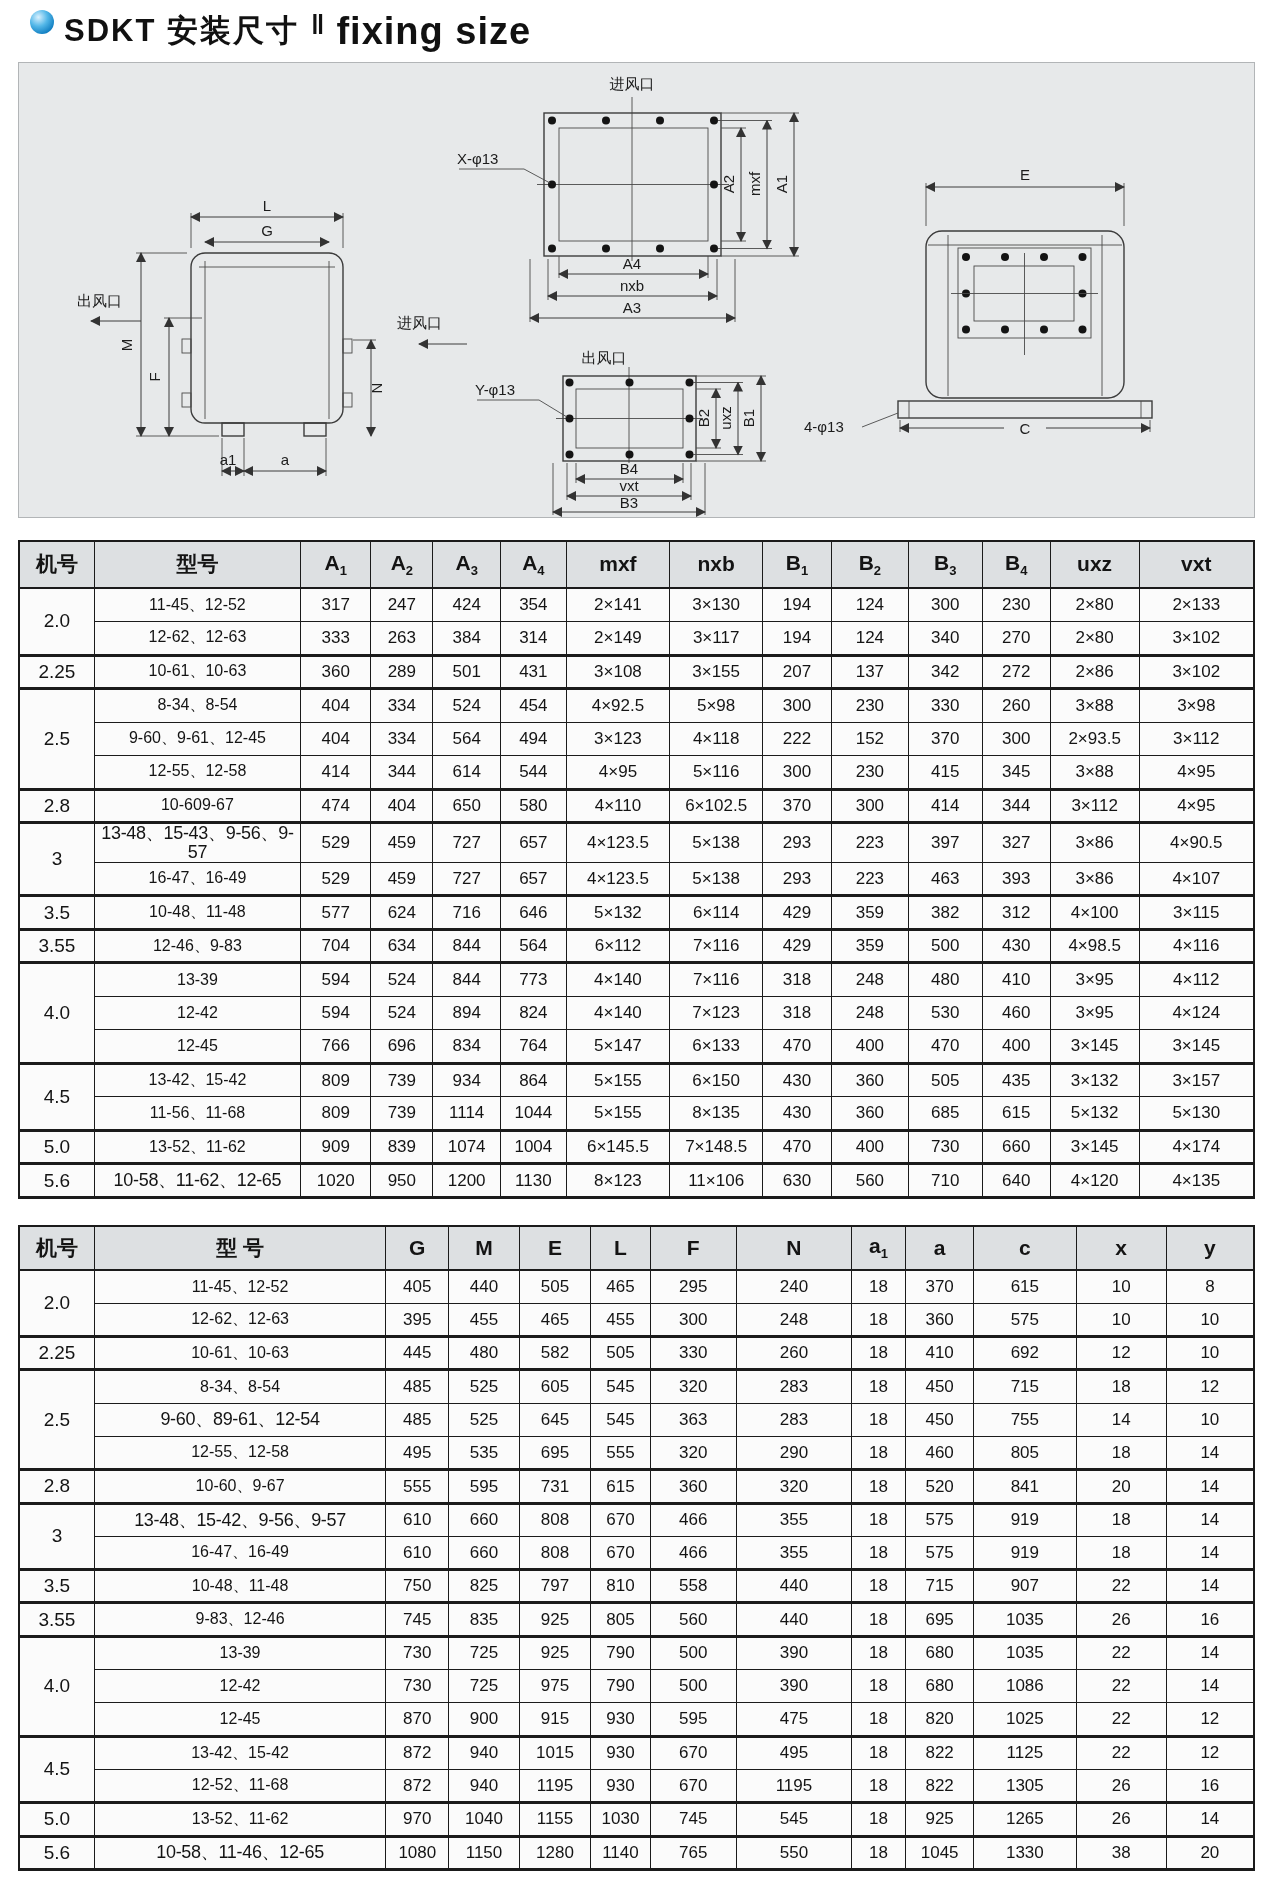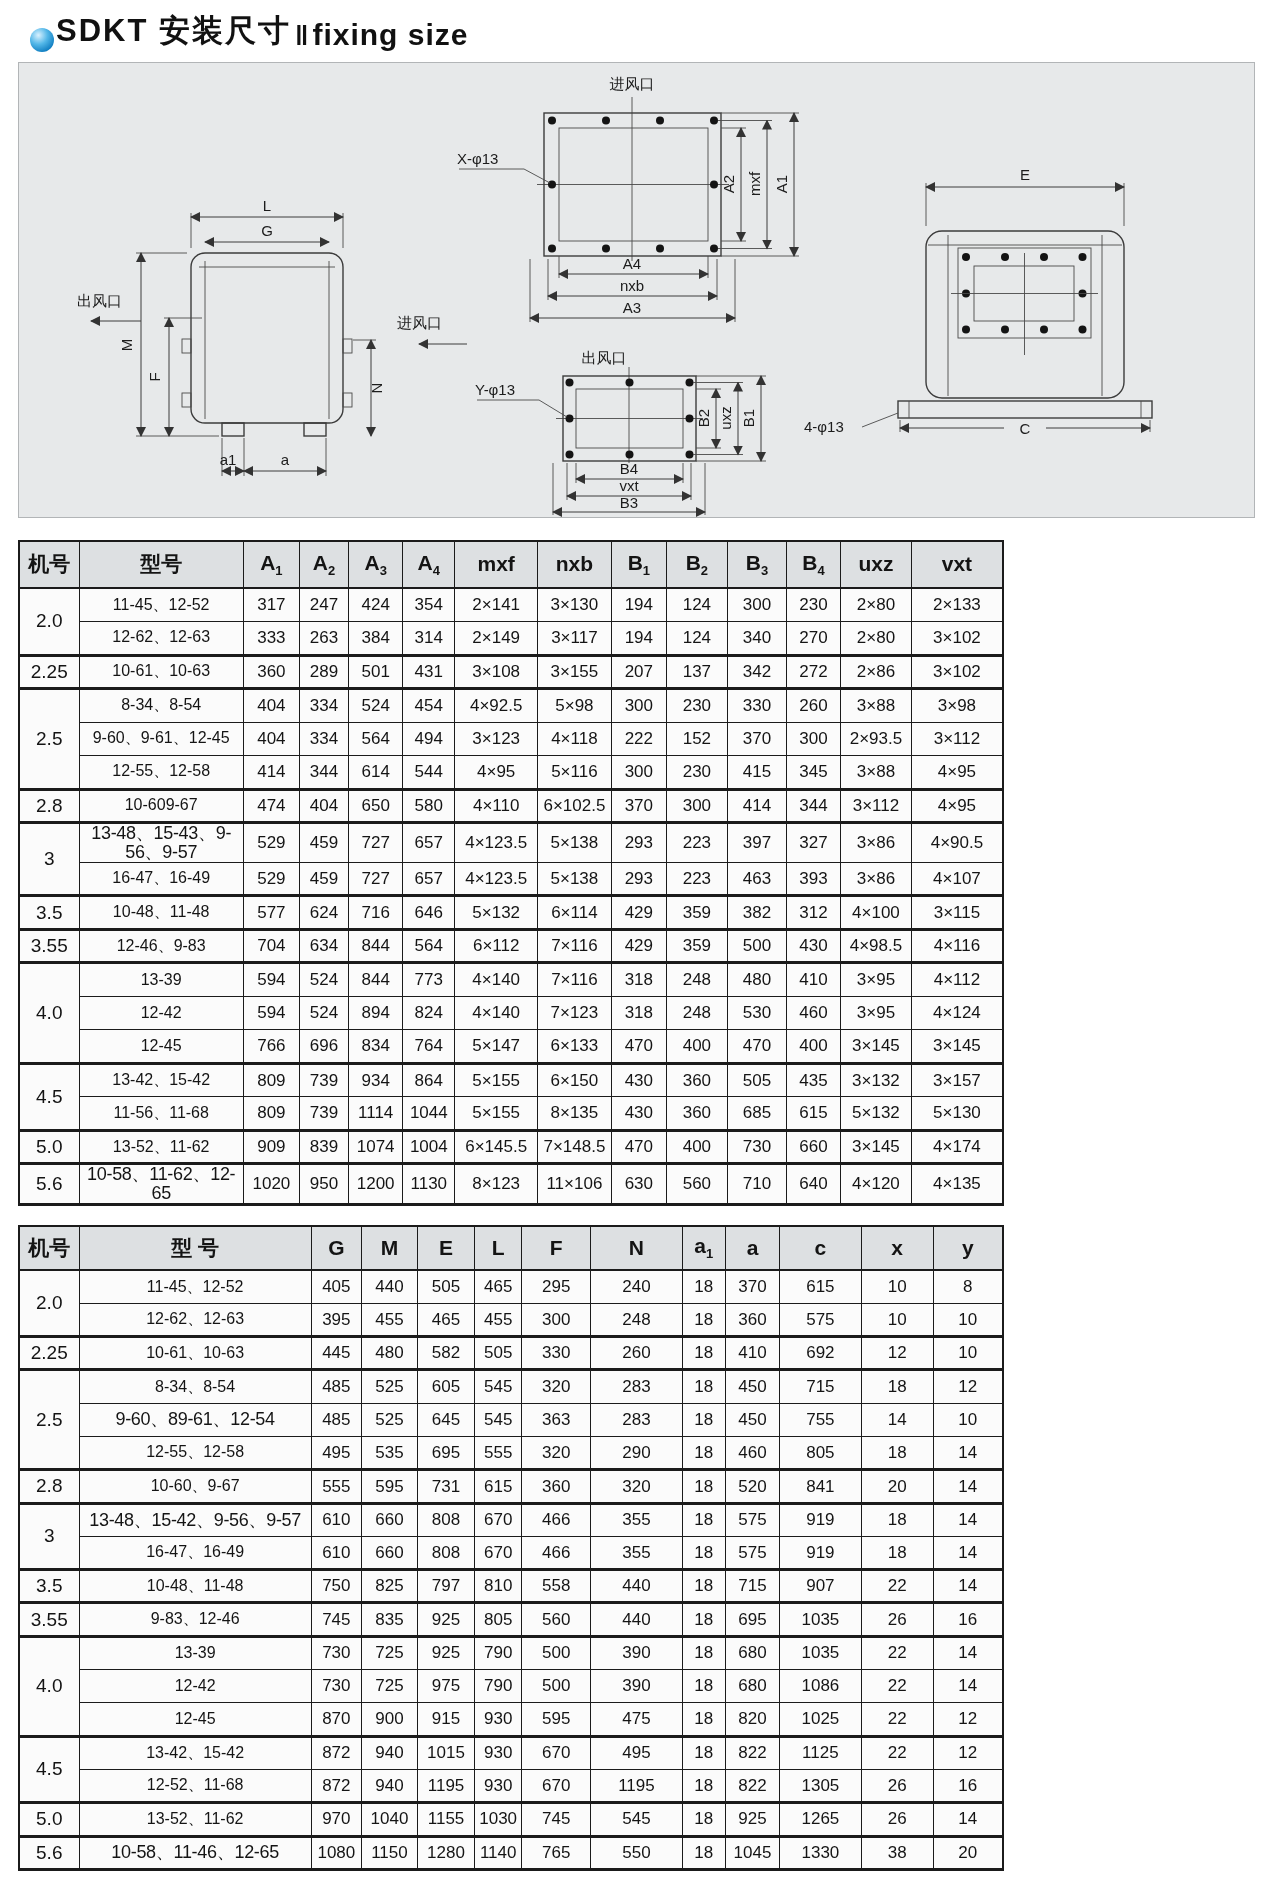--- a/index.html
+++ b/index.html
@@ -1,37 +1,37 @@
 <!DOCTYPE html>
 <html><head>
 <meta charset="utf-8">
 <style>
   html,body{margin:0;padding:0;}
   body{
     width:1273px;height:1891px;position:relative;background:#ffffff;
     font-family:"Liberation Sans", sans-serif;color:#111;
   }
   
-  .title-bar{position:absolute;left:30px;top:10px;display:flex;align-items:flex-end;gap:2px;}
+  .title-bar{position:absolute;left:30px;top:10px;display:flex;align-items:flex-start;gap:10px;}
   .dot{width:24px;height:24px;border-radius:50%;
     background:radial-gradient(circle at 35% 30%, #d9f1ff 0%, #53b7e8 40%, #0e7cc0 78%, #0a62a0 100%);}
   .title-zh{font-size:31px;font-weight:bold;letter-spacing:2px;}
   .sep{font-size:27px;font-weight:bold;margin:0 2px;}
-  .title-en{font-size:30px;font-weight:bold;letter-spacing:1px;}
+  .title-en{font-size:38px;font-weight:bold;letter-spacing:1px;}
   
   .panel{position:absolute;left:18px;top:62px;width:1237px;height:456px;
     background:#e7e9ea;border:1px solid #b2b5b7;box-sizing:border-box;}
   .panel svg{display:block;}
   .ol{stroke:#3c3c3c;stroke-width:1.4;fill:none;}
   .tl{stroke:#4a4a4a;stroke-width:0.9;fill:none;}
   .dl{stroke:#3c3c3c;stroke-width:1;fill:none;}
   .hole{fill:#141414;}
   svg text{fill:#1c1c1c;font-family:"Liberation Sans",sans-serif;font-size:15px;}
   
-  table{border-collapse:collapse;table-layout:fixed;position:absolute;left:18px;width:986px;
+  table{border-collapse:collapse;table-layout:fixed;position:absolute;left:18px;width:1237px;
     border:2.5px solid #1b1b1b;padding-left:8px;}
   th,td{border:1.6px solid #1b1b1b;text-align:center;vertical-align:middle;
     padding:0 2px;background:#fbfbfb;color:#141414;line-height:1.05;box-sizing:border-box;}
   th{background:#dde0e2;font-weight:bold;font-size:21px;}
   th sub{font-size:13px;}
   td{font-size:17px;}
   #t1{top:540px;} #t2{top:1225px;}
   #t1 th{height:47px;} #t1 td{height:33.5px;}
   #t2 th{height:44px;} #t2 td{height:33.3px;}
   td.size{font-size:19px;border-bottom:3px solid #1b1b1b;}

